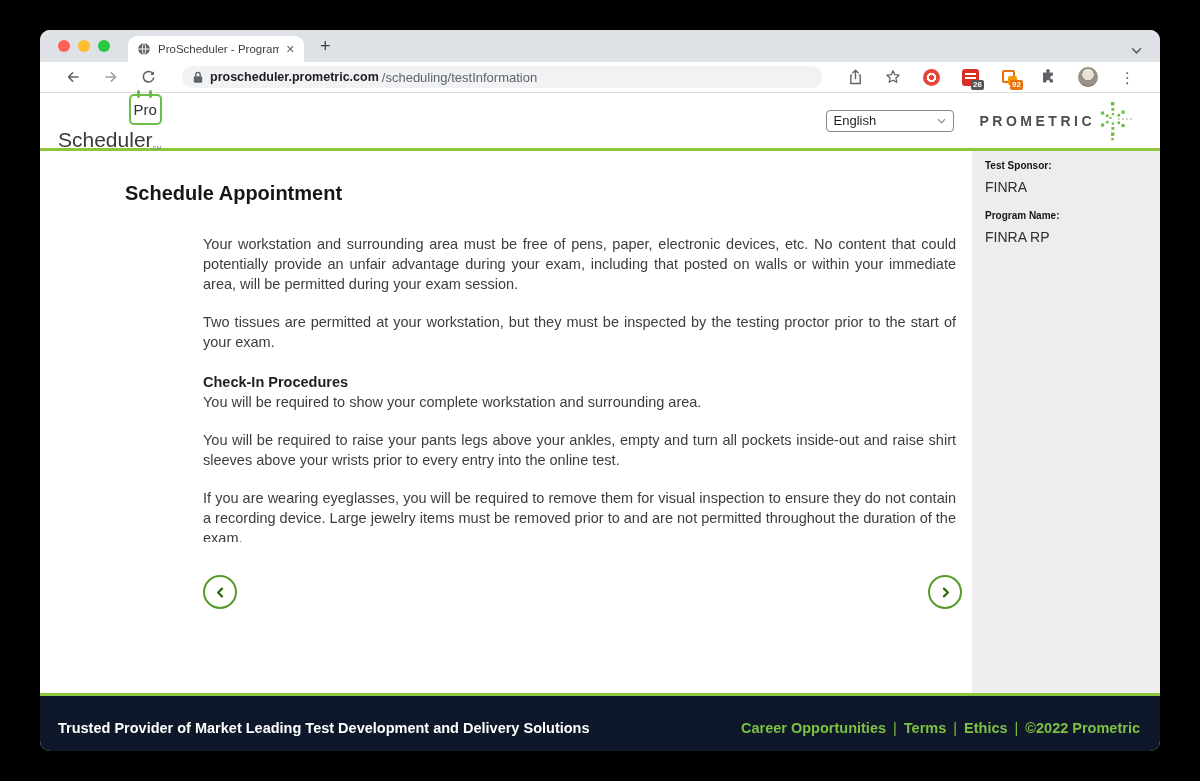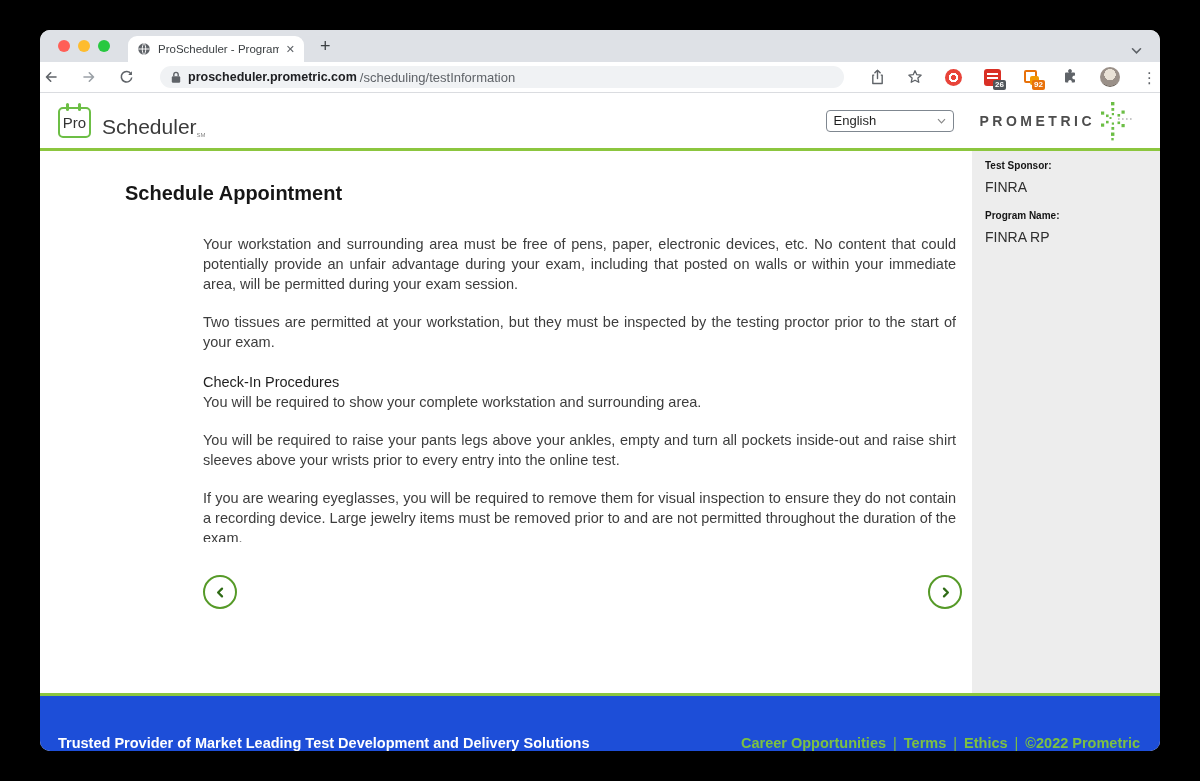--- a/index.html
+++ b/index.html
@@ -11,68 +11,68 @@
   .lights{display:flex;gap:8px;margin:0 18px 0 18px;}
   .light{width:12px;height:12px;border-radius:50%;}
   .l-red{background:#ff5f57}.l-yellow{background:#febc2e}.l-green{background:#28c840}
   .tab{margin-top:6px;height:26px;width:176px;background:#fff;border-radius:9px 9px 0 0;display:flex;align-items:center;padding:0 9px;gap:7px;box-sizing:border-box;}
   .tab-title{font-size:11.5px;color:#3c4043;white-space:nowrap;overflow:hidden;flex:1;}
   .tab-close{font-size:11px;color:#5f6368;line-height:1;}
   .newtab{font-size:18px;color:#3c4043;margin-left:16px;line-height:1;font-weight:400;}
   .tabsearch{position:absolute;right:18px;top:11px;}
 
   
-  .toolbar{height:31px;background:#fff;border-bottom:1px solid #dadce0;display:flex;align-items:center;padding:0 3px;gap:22px;flex:0 0 auto;box-sizing:border-box;}
+  .toolbar{height:31px;background:#fff;border-bottom:1px solid #dadce0;display:flex;align-items:center;padding:0 25px;gap:22px;flex:0 0 auto;box-sizing:border-box;}
   .navicon{display:flex;align-items:center;}
   .urlpill{flex:1;height:22px;background:#f0f2f4;border-radius:11px;display:flex;align-items:center;padding:0 11px;gap:7px;margin:0 4px;min-width:0;}
   .url-domain{font-size:12.5px;color:#202124;font-weight:bold;white-space:nowrap;}
   .url-path{font-size:13px;color:#5f6368;white-space:nowrap;}
   .ext{position:relative;width:17px;height:17px;flex:0 0 auto;}
   .ext-donut{border-radius:50%;background:radial-gradient(circle,#e8443a 0 2.5px,#fff 2.5px 4.5px,#e8443a 4.5px);}
   .ext-redsq{border-radius:3px;background:#d93025;}
   .ext-redsq::before{content:"";position:absolute;left:3px;top:4px;width:11px;height:2px;background:#fff;box-shadow:0 4px 0 #fff;}
   .ext-orange{background:transparent;}
   .ext-orange::before{content:"";position:absolute;left:1px;top:1px;width:9px;height:9px;border:2.5px solid #e8710a;border-radius:2px;}
   .ext-orange::after{content:"";position:absolute;right:1px;bottom:1px;width:9px;height:9px;background:#f29900;border-radius:2px;}
   .badge{position:absolute;bottom:-4px;right:-5px;font-size:8px;line-height:10px;color:#fff;padding:0 2px;border-radius:2px;font-weight:bold;z-index:2;}
   .badge-dark{background:#50555a;}
   .badge-orange{background:#e8710a;}
   .avatar{width:20px;height:20px;border-radius:50%;background:radial-gradient(circle at 50% 38%,#e9e2d6 0 35%,#9a9088 36% 70%,#6f675f 71%);flex:0 0 auto;}
   .menudots{font-size:15px;color:#5f6368;line-height:1;}
 
   
   .pageheader{height:58px;box-sizing:border-box;border-bottom:3px solid #8CC63F;display:flex;align-items:center;justify-content:space-between;padding:0 24px 0 18px;flex:0 0 auto;background:#fff;}
-  .logo{display:flex;align-items:flex-end;gap:11px;}
+  .logo{display:flex;align-items:flex-end;gap:4px;flex-direction:column;}
   .logobox{position:relative;width:33px;height:31px;border:2px solid #6CBE45;border-radius:5px;display:flex;align-items:center;justify-content:center;font-size:15px;color:#333;box-sizing:border-box;margin-top:4px;}
   .tick{position:absolute;top:-6px;width:3px;height:8px;background:#6CBE45;border-radius:1.5px;}
   .t1{left:6px}.t2{left:18px}
   .logotext{font-size:21px;color:#3a3a3a;line-height:1.05;}
   .logosm{font-size:6px;color:#888;vertical-align:bottom;}
   .headright{display:flex;align-items:center;gap:26px;}
   .langselect{width:128px;height:22px;border:1px solid #7f8790;border-radius:4px;display:flex;align-items:center;justify-content:space-between;padding:0 7px;font-size:13px;color:#1f1f1f;background:#fff;box-sizing:border-box;}
   .brand{display:flex;align-items:center;gap:1px;}
   .brandname{font-size:14px;font-weight:600;letter-spacing:3.5px;color:#4d4d4d;}
 
   
   .contentrow{flex:1;display:flex;min-height:0;}
   .main{flex:1;position:relative;background:#fff;min-width:0;}
   .pagetitle{margin:30px 0 0 85px;font-size:20px;font-weight:600;color:#161616;line-height:24px;}
   .textcol{margin:17px 0 0 163px;width:753px;height:320px;overflow:hidden;}
   .para{margin:12px 0 18px;font-size:14.5px;line-height:20px;color:#3d3d3d;text-align:justify;}
-  .subhead{margin:20px 0 0;font-size:14.5px;line-height:20px;color:#1f1f1f;font-weight:normal;}
+  .subhead{margin:20px 0 0;font-size:14.5px;line-height:20px;color:#1f1f1f;font-weight:bold;}
   .tight{margin-top:0;}
   .navbtn{position:absolute;width:34px;height:34px;border:2px solid #569A28;border-radius:50%;background:#fff;display:flex;align-items:center;justify-content:center;box-sizing:border-box;top:424px;cursor:pointer;padding:0;}
   .prev{left:163px}.next{left:888px}
 
   .sidebar{width:188px;background:#ededed;box-sizing:border-box;padding:9px 10px 0 13px;flex:0 0 auto;}
   .sb-label{font-size:10px;font-weight:bold;color:#141414;margin:0 0 8px;}
   .sb-value{font-size:14px;color:#2e2e2e;margin:0 0 15px;}
 
   
-  .footer{flex:0 0 auto;height:58px;background:#1d4ed8;border-top:3px solid #8CC63F;box-sizing:border-box;display:flex;justify-content:space-between;align-items:flex-end;padding:8px 20px 0 18px;}
+  .footer{flex:0 0 auto;height:58px;background:#0f172a;border-top:3px solid #8CC63F;box-sizing:border-box;display:flex;justify-content:space-between;align-items:center;padding:8px 20px 0 18px;}
   .tagline{color:#fff;font-weight:bold;font-size:14.5px;}
   .links{color:#7DC142;font-weight:bold;font-size:14.5px;display:flex;gap:7px;align-items:center;}
   .links a{color:#7DC142;text-decoration:none;}
   .sep{font-weight:normal;color:#7DC142;}
 </style>
 </head>
 <body>
 
 <div class="window">
 

